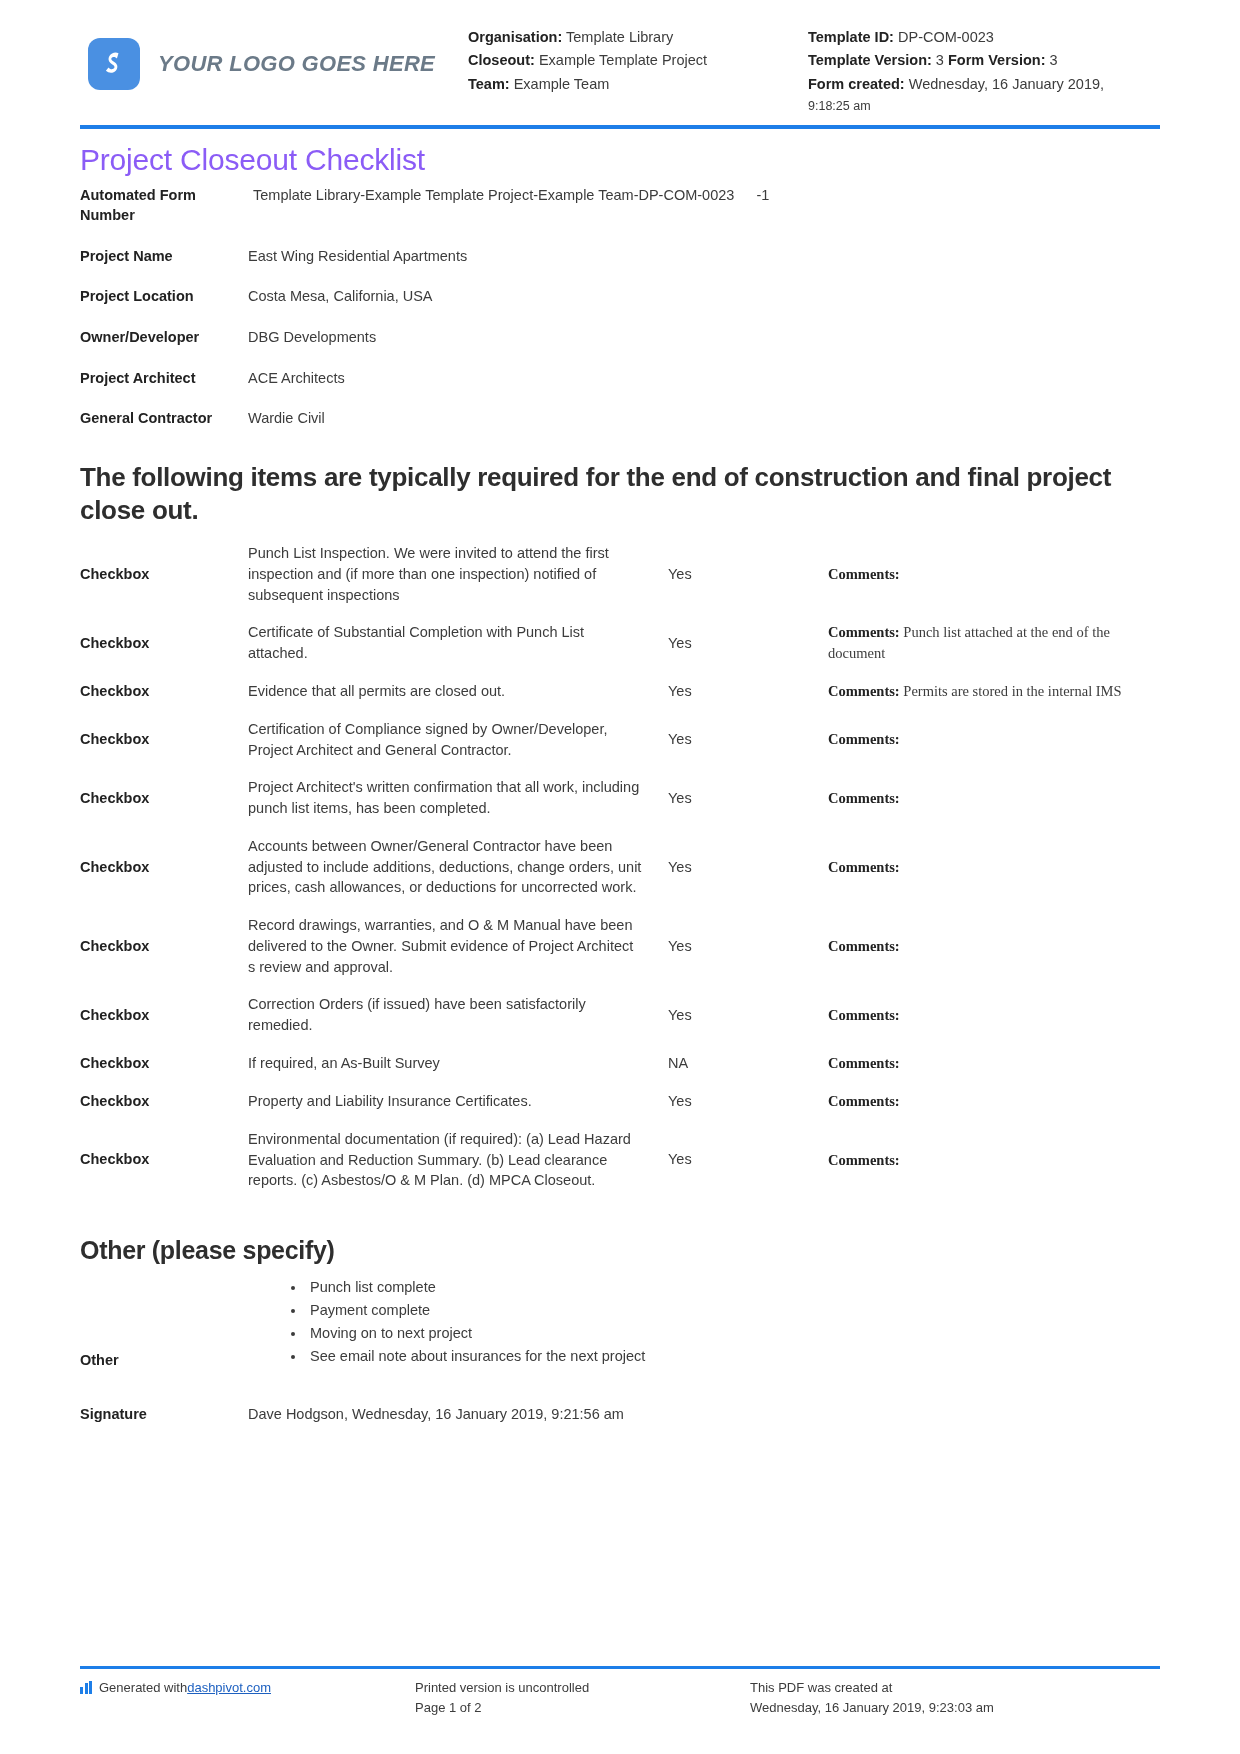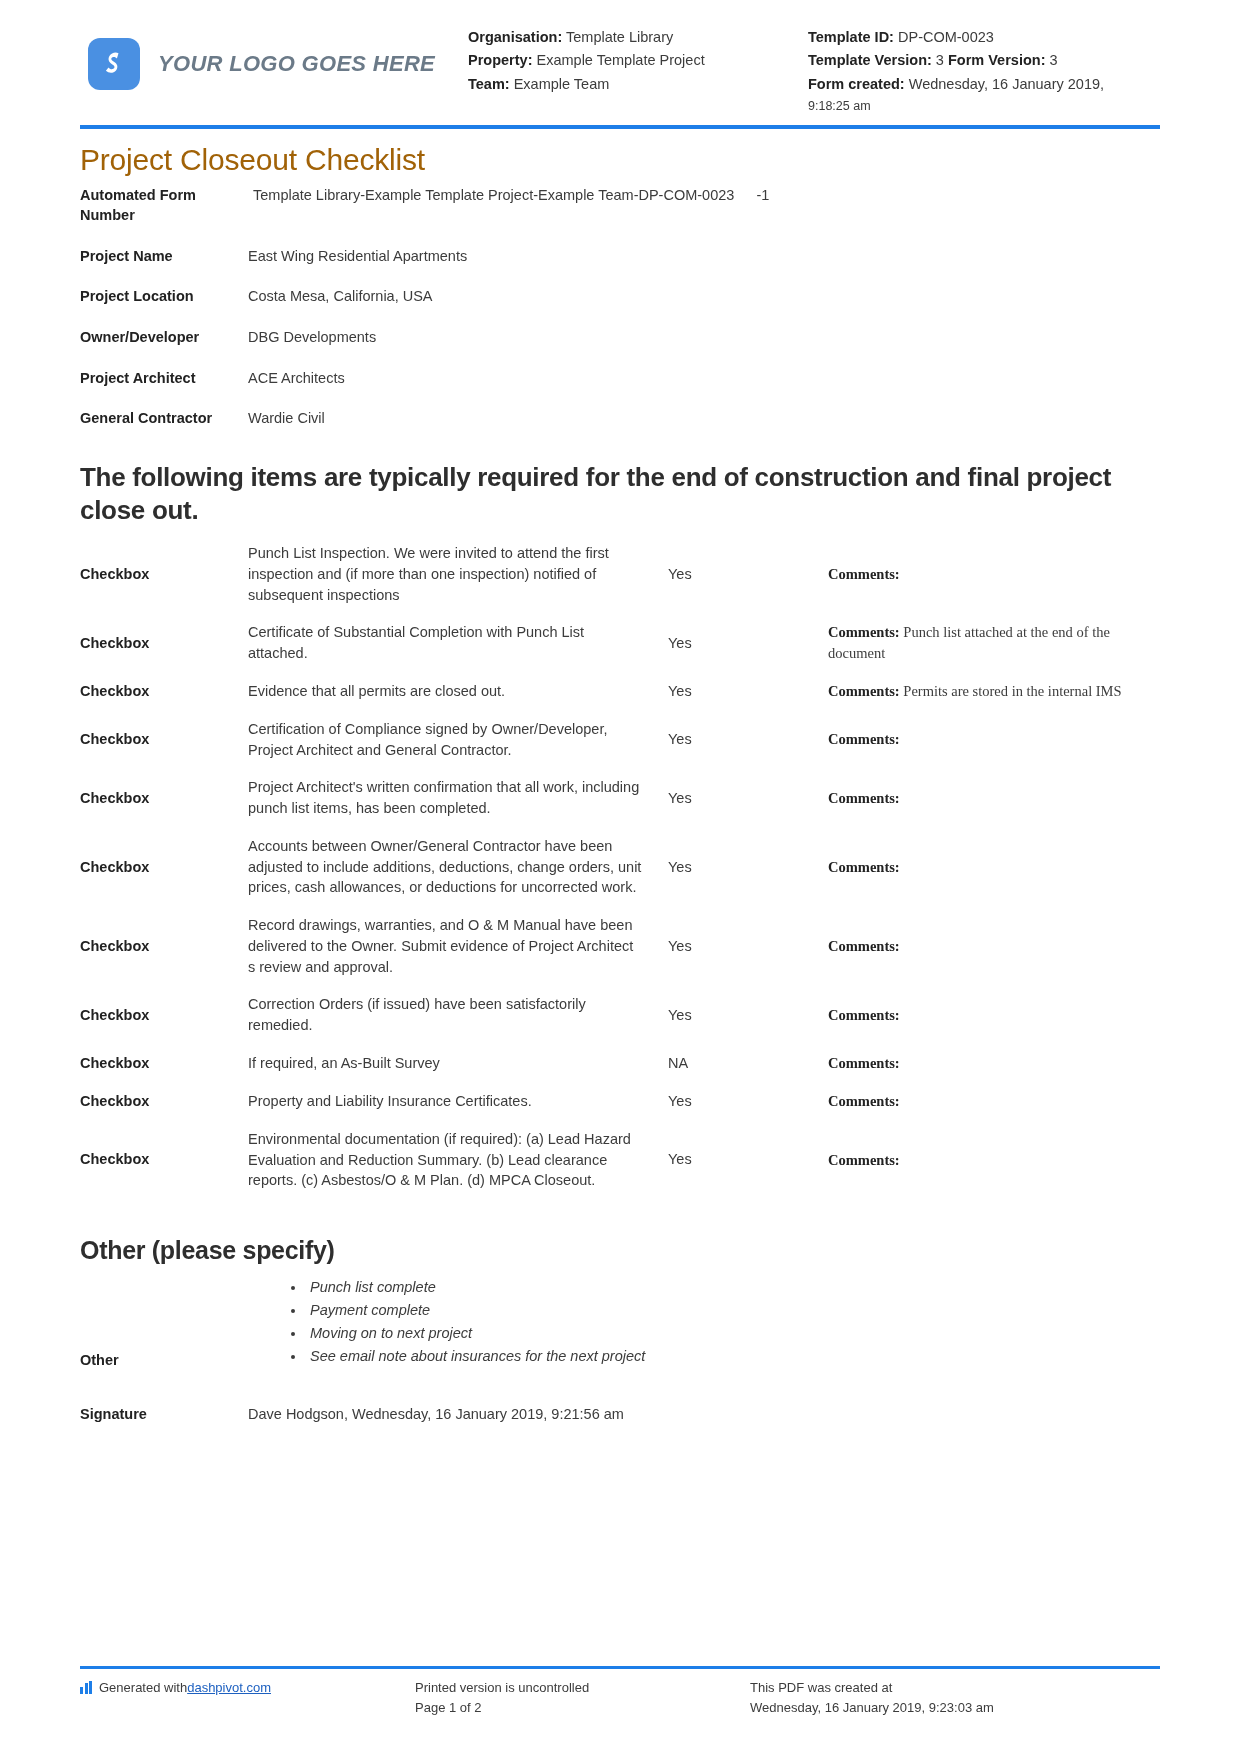--- a/index.html
+++ b/index.html
@@ -62,21 +62,21 @@
   .rule-top {
     height: 4px;
     background: #1d7ee8;
     margin: 8px 80px 0 80px;
   }
 
   
   .doc-title {
     font-size: 30px;
     font-weight: normal;
-    color: #a16207;
+    color: #8b5cf6;
     padding: 14px 80px 6px 80px;
     letter-spacing: -0.2px;
   }
 
   
   .fields { padding: 2px 80px 0 80px; }
   .field-row {
     display: flex;
     align-items: flex-start;
     margin-bottom: 20px;
@@ -166,21 +166,21 @@
     color: #222;
     padding-top: 2px;
   }
   .other-list {
     margin: 0;
     padding-left: 58px;
     font-size: 14.5px;
     line-height: 1.52;
     color: #3c3c3c;
   }
-  .other-list li { padding-left: 4px; margin-bottom: 1px; font-style: italic; }
+  .other-list li { padding-left: 4px; margin-bottom: 1px; }
 
   
   .sig-row {
     display: flex;
     align-items: flex-end;
     padding: 38px 80px 0 80px;
   }
   .sig-label {
     width: 168px;
     flex: none;
@@ -242,21 +242,21 @@
       </div>
       <div class="logo-text">YOUR LOGO GOES HERE</div>
     </div>
 
     <div class="meta-col left">
       <div>
         <b>Organisation:</b>
         <span>Template Library</span>
       </div>
       <div>
-        <b>Property:</b>
+        <b>Closeout:</b>
         <span>Example Template Project</span>
       </div>
       <div>
         <b>Team:</b>
         <span>Example Team</span>
       </div>
     </div>
 
     <div class="meta-col right">
       <div>

